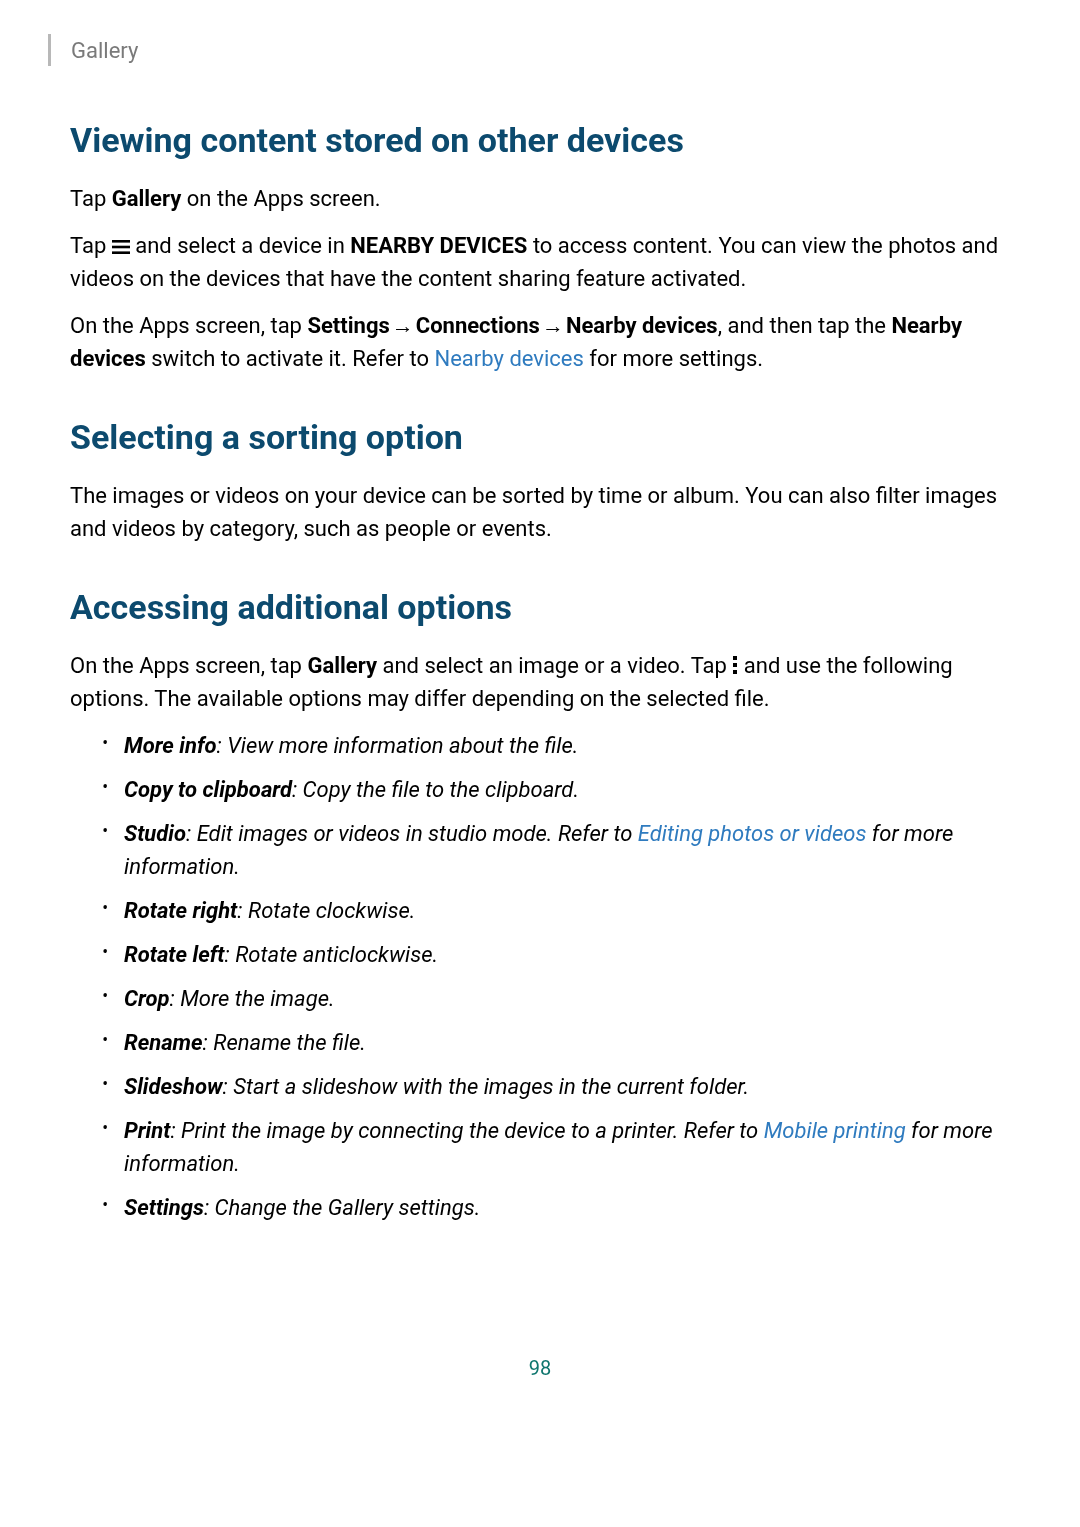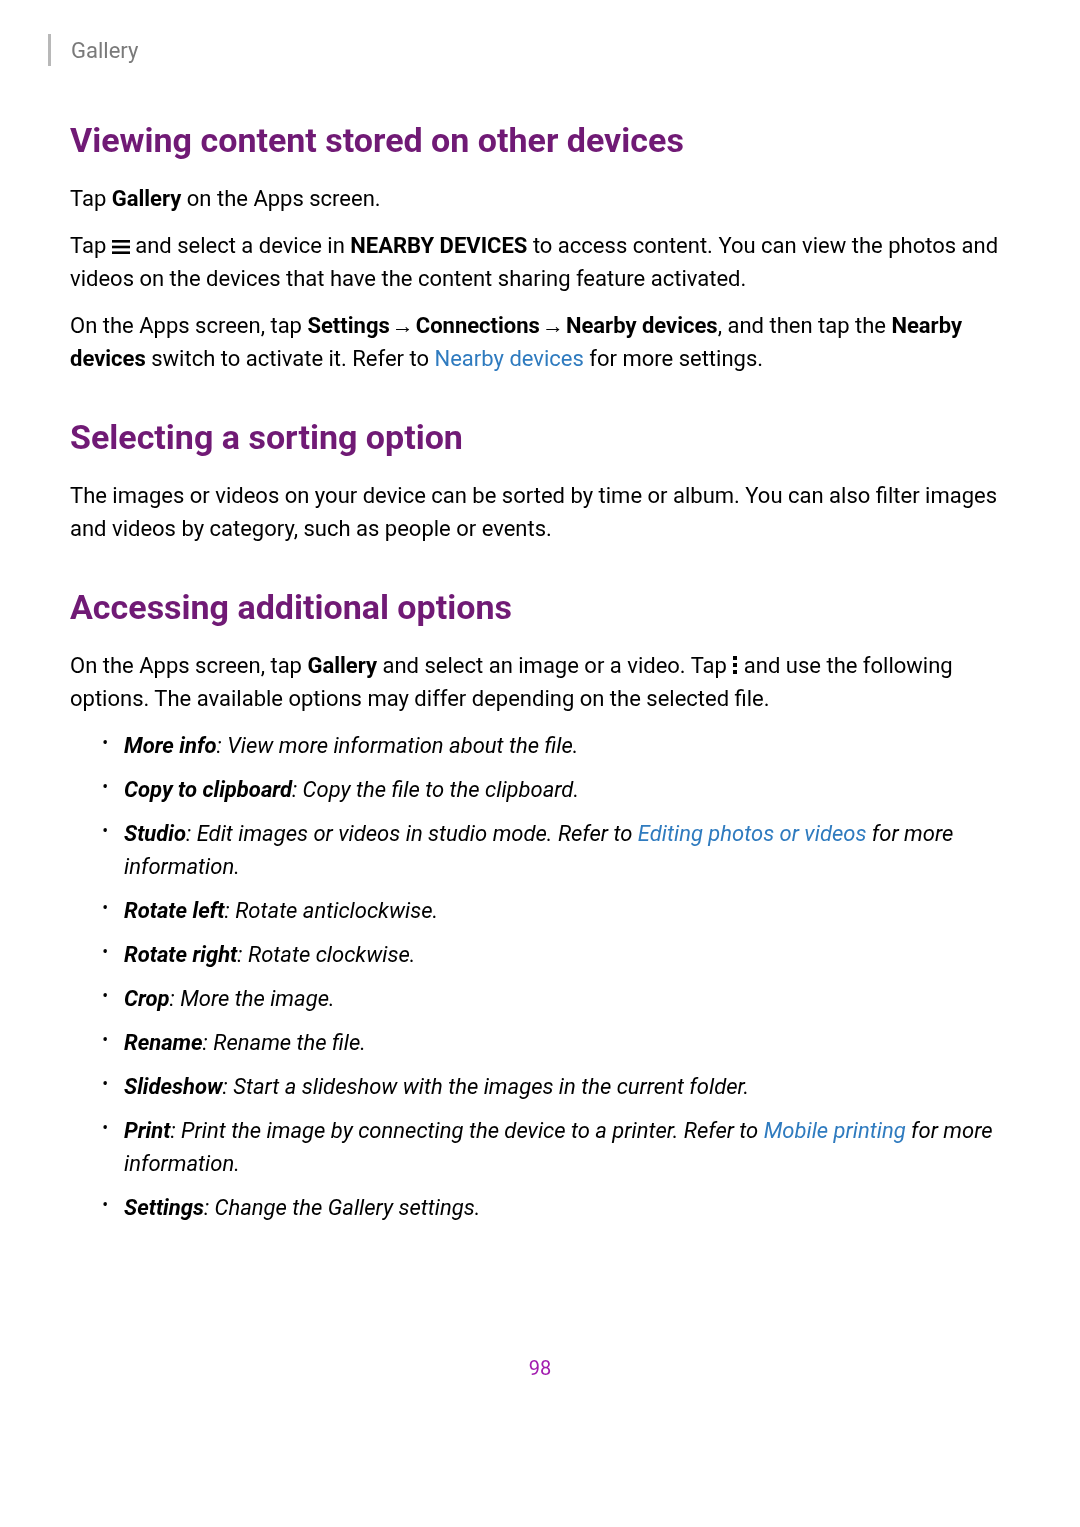--- a/index.html
+++ b/index.html
@@ -1,34 +1,34 @@
 <!DOCTYPE html>
 <html><head>
 <meta charset="utf-8">
 <style>
   * { margin: 0; padding: 0; box-sizing: border-box; }
   html, body { width: 1080px; height: 1527px; background: #fff; font-family: -apple-system, "Segoe UI", Roboto, Arial, sans-serif; color: #000; }
   .page { width: 1080px; height: 1434px; padding: 0 70px; position: relative; }
   .breadcrumb-area { padding-top: 34px; display: flex; align-items: center; }
   .breadcrumb-bar { width: 3px; height: 32px; background: #b8b8b8; margin-right: 20px; margin-left: -22px; }
   .breadcrumb-text { color: #7a7a7a; font-size: 22px; font-weight: 400; }
-  .section-title { color: #701a75; font-size: 34px; font-weight: 700; margin-top: 54px; margin-bottom: 22px; }
+  .section-title { color: #0c4a6e; font-size: 34px; font-weight: 700; margin-top: 54px; margin-bottom: 22px; }
   .section-title.mt-less { margin-top: 42px; }
   .body-text { font-size: 22px; line-height: 1.5; color: #000; margin-bottom: 14px; }
   .body-text.tight { margin-bottom: 8px; }
   .subsection-title { font-size: 26px; font-weight: 700; margin-top: 32px; margin-bottom: 18px; }
   .bold { font-weight: 700; }
   .link { color: #2f7bbf; }
   .menu-icon { display: inline-block; vertical-align: -1px; }
   .menu-icon svg { display: block; }
   .arrow { display: inline-block; padding: 0 2px; }
   ul.options { list-style: none; margin-top: 10px; padding-left: 32px; }
   ul.options li { font-size: 22px; line-height: 1.5; margin-bottom: 11px; position: relative; padding-left: 22px; font-style: italic; }
   ul.options li::before { content: "•"; position: absolute; left: 0; top: 0; font-size: 18px; color: #000; }
-  .page-number { position: absolute; bottom: 54px; left: 0; right: 0; text-align: center; font-size: 20px; color: #a21caf; }
+  .page-number { position: absolute; bottom: 54px; left: 0; right: 0; text-align: center; font-size: 20px; color: #0f766e; }
 </style>
 </head>
 <body>
 
 <div class="page">
 
   <div class="breadcrumb-area">
     <div class="breadcrumb-bar"></div>
     <div class="breadcrumb-text">Gallery</div>
   </div>
@@ -58,22 +58,22 @@
           <rect x="1" y="0" width="4" height="4" fill="#000"></rect>
           <rect x="1" y="7" width="4" height="4" fill="#000"></rect>
           <rect x="1" y="14" width="4" height="4" fill="#000"></rect>
         </svg></span><span> and use the following options. The available options may differ depending on the selected file.</span>
   </p>
 
   <ul class="options">
     <li><span class="bold">More info</span><span>: View more information about the file.</span></li>
     <li><span class="bold">Copy to clipboard</span><span>: Copy the file to the clipboard.</span></li>
     <li><span class="bold">Studio</span><span>: Edit images or videos in studio mode. Refer to </span><span class="link">Editing photos or videos</span><span> for more information.</span></li>
+    <li><span class="bold">Rotate right</span><span>: Rotate clockwise.</span></li>
     <li><span class="bold">Rotate left</span><span>: Rotate anticlockwise.</span></li>
-    <li><span class="bold">Rotate right</span><span>: Rotate clockwise.</span></li>
     <li><span class="bold">Crop</span><span>: More the image.</span></li>
     <li><span class="bold">Rename</span><span>: Rename the file.</span></li>
     <li><span class="bold">Slideshow</span><span>: Start a slideshow with the images in the current folder.</span></li>
     <li><span class="bold">Print</span><span>: Print the image by connecting the device to a printer. Refer to </span><span class="link">Mobile printing</span><span> for more information.</span></li>
     <li><span class="bold">Settings</span><span>: Change the Gallery settings.</span></li>
   </ul>
 
   <div class="page-number">98</div>
 </div>
 

